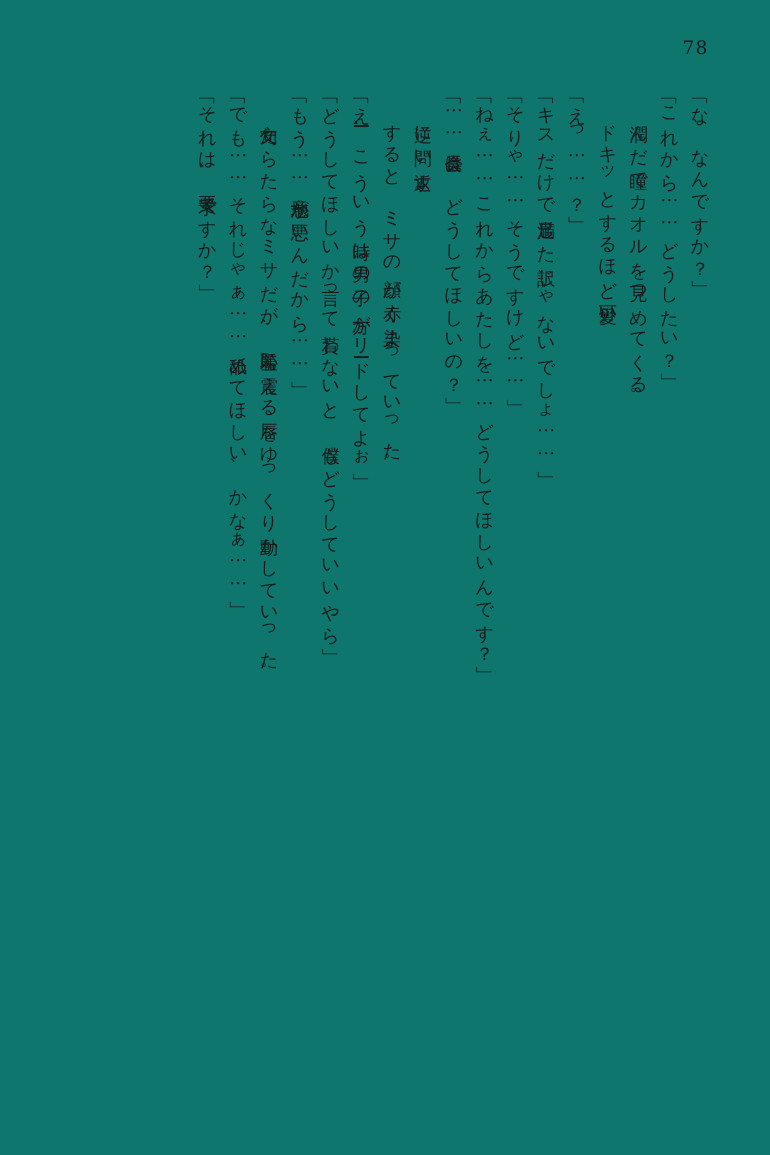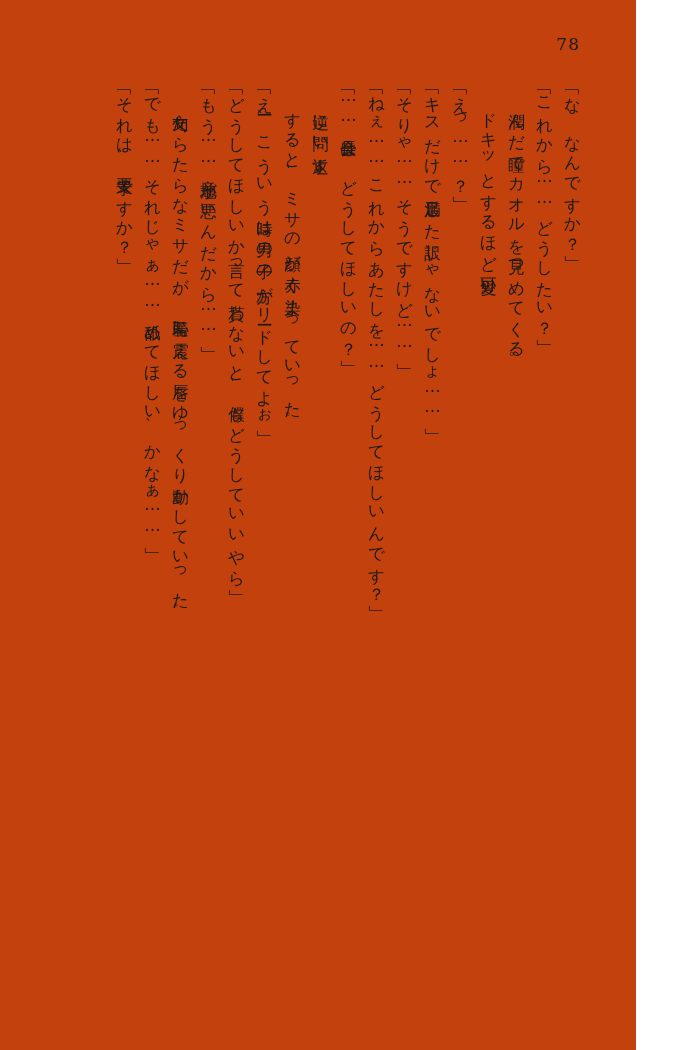--- a/index.html
+++ b/index.html
@@ -2,23 +2,23 @@
 <html><head>
 <meta charset="utf-8">
 <style>
   html, body {
     margin: 0;
     padding: 0;
     background: #ffffff;
   }
   .page {
     position: relative;
-    width: 636px;
+    width: 700px;
     height: 1050px;
-    background: #c2410c;
+    background: #0f766e;
     overflow: hidden;
     font-family: "DejaVu Serif", "Liberation Serif", serif;
     color: #1a1a1a;
   }
   .page-number {
     position: absolute;
     top: 34px;
     right: 56px;
     font-size: 17px;
     letter-spacing: 1px;

